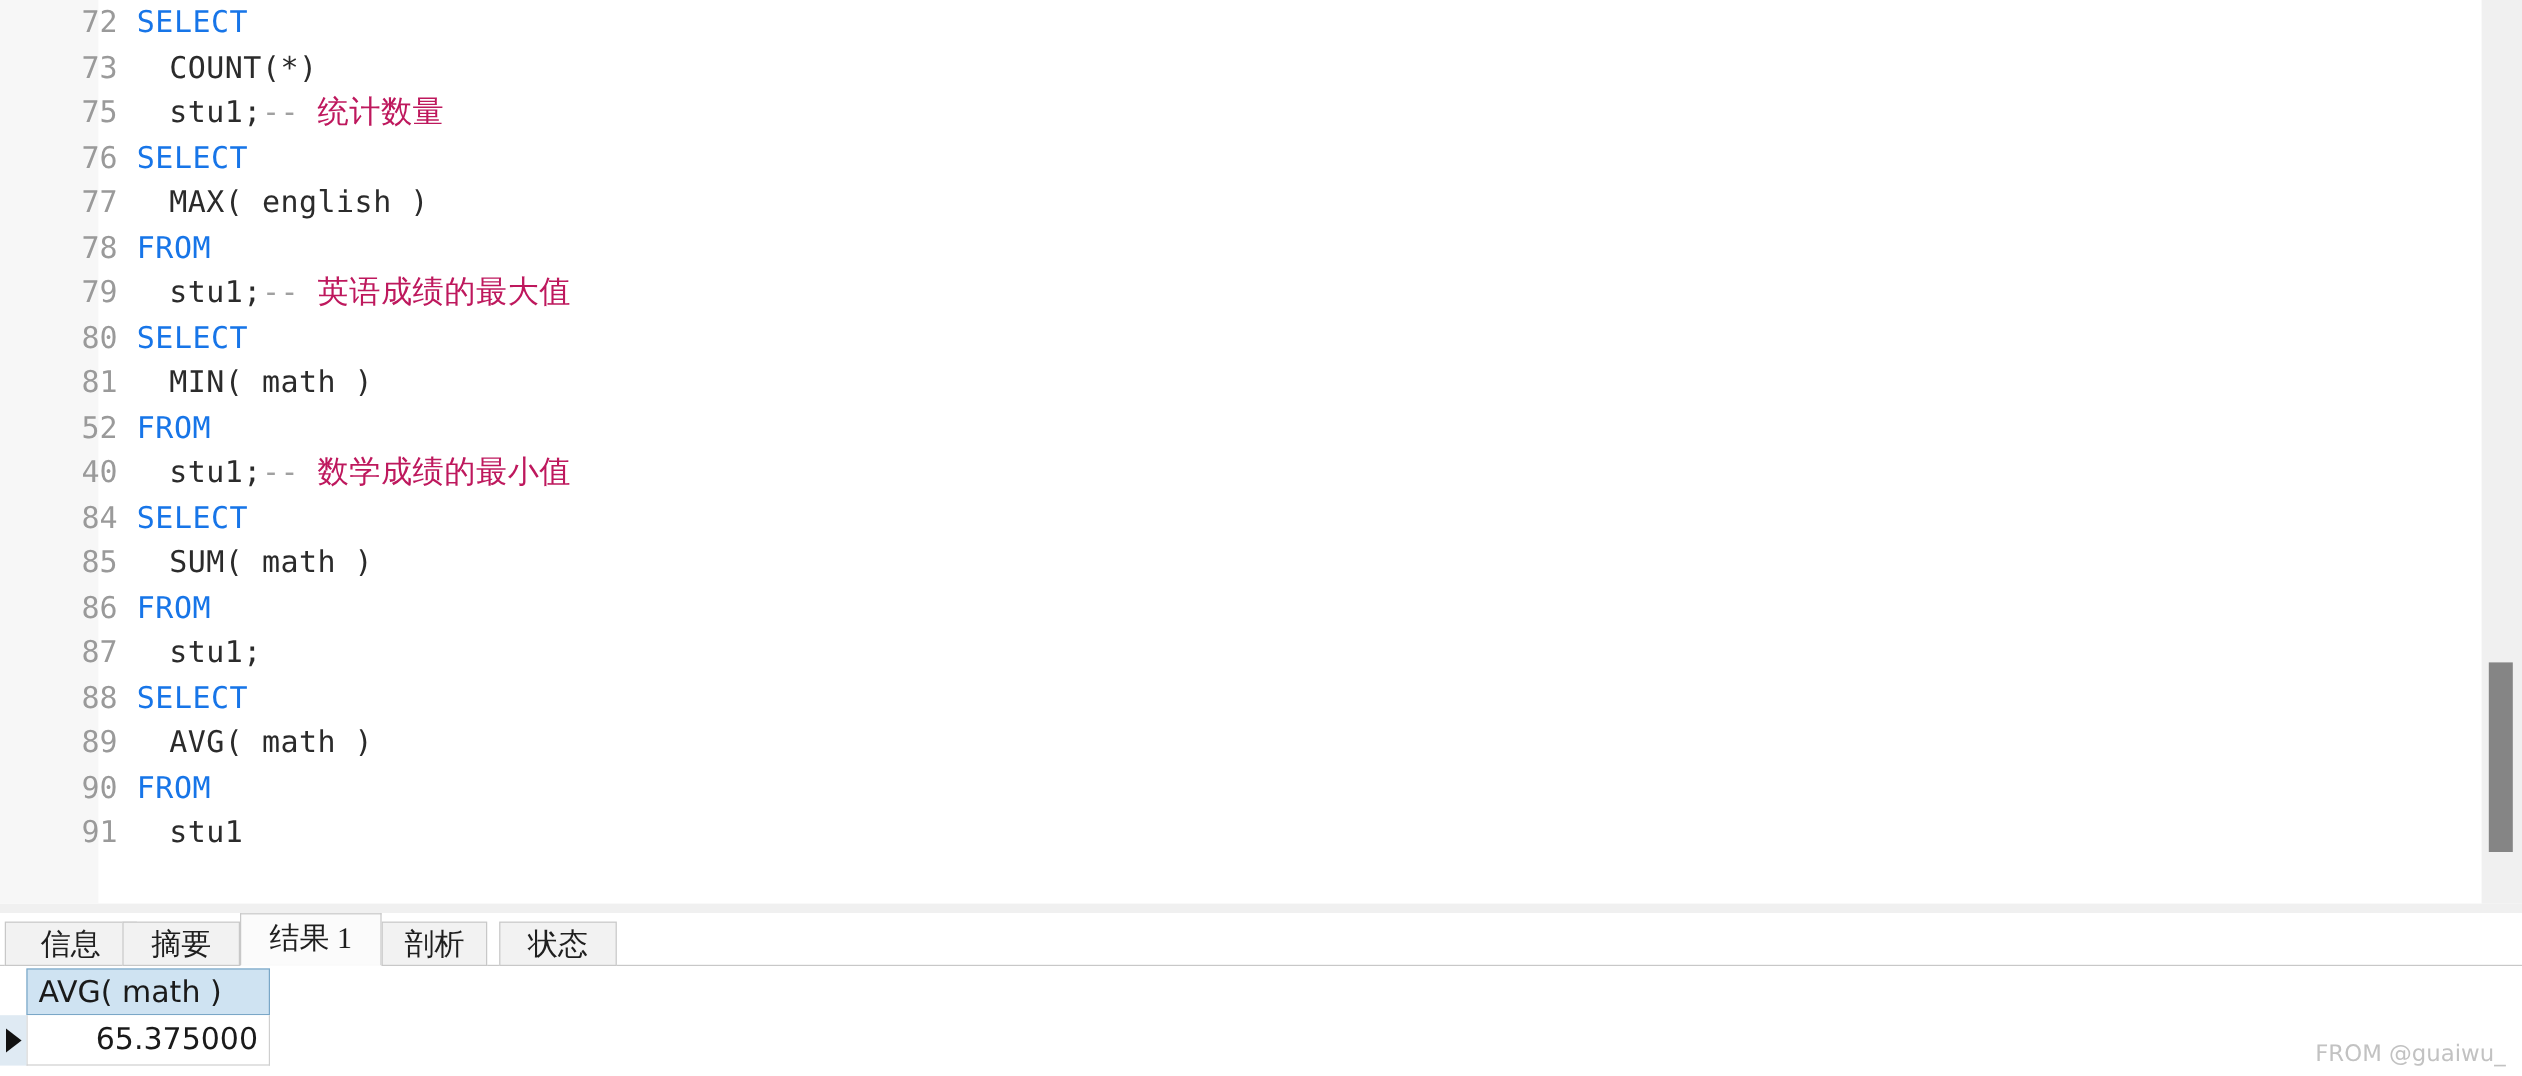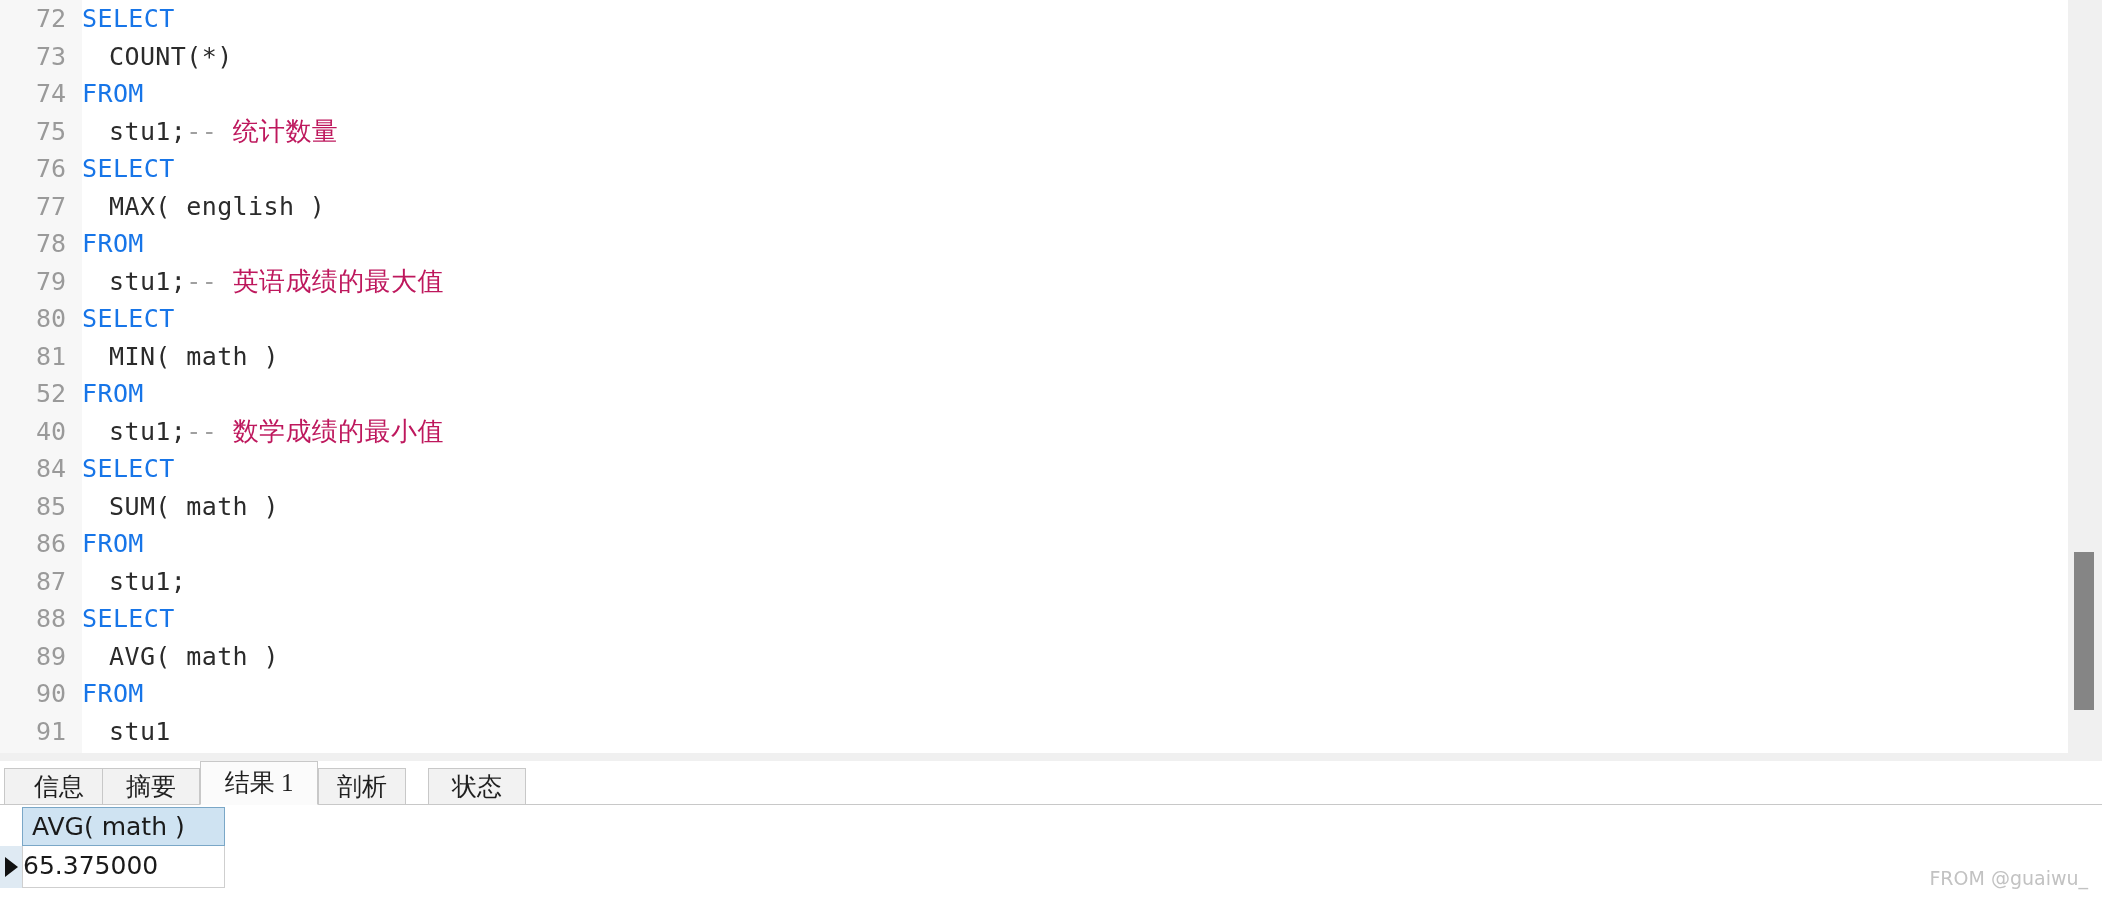--- a/index.html
+++ b/index.html
@@ -41,20 +41,21 @@
     top: 0;
     width: 2068px;
   }
 
   .code-line {
     height: 37.5px;
     line-height: 37.5px;
     white-space: nowrap;
     display: block;
     position: relative;
+    padding-left: 32px;
   }
 
   .ln {
     display: inline-block;
     width: 66px;
     text-align: right;
     color: #9a9a9a;
     font-family: "DejaVu Sans Mono", "Liberation Mono", monospace;
     font-size: 25px;
     vertical-align: top;
@@ -229,20 +230,21 @@
   }
   .grid-td {
     box-sizing: border-box;
     width: 203px;
     height: 42px;
     line-height: 40px;
     background: #ffffff;
     border: 1px solid #cfcfcf;
     border-top: none;
     padding-right: 9px;
+    text-align: right;
     font-size: 25px;
     color: #1a1a1a;
     font-family: "DejaVu Sans", "Liberation Sans", sans-serif;
     white-space: nowrap;
     overflow: hidden;
   }
 
   
   #watermark {
     position: absolute;
@@ -255,21 +257,20 @@
   }
 </style>
 </head>
 <body>
 
 <div id="editor-pane">
   <div id="gutter-bg"></div>
   <div id="code-lines">
       <div class="code-line"><span class="ln">72</span><span class="code-text"><span class="kw">SELECT</span></span></div>
       <div class="code-line"><span class="ln">73</span><span class="code-text"><span class="ind"> </span><span>COUNT(*)</span></span></div>
-      <div class="code-line"><span class="ln">74</span><span class="code-text"><span class="kw">FROM</span></span></div>
       <div class="code-line"><span class="ln">75</span><span class="code-text"><span class="ind"> </span><span>stu1;</span><span class="cmt">--</span><span class="cmt"> </span><span class="cmt-cn">统计数量</span></span></div>
       <div class="code-line"><span class="ln">76</span><span class="code-text"><span class="kw">SELECT</span></span></div>
       <div class="code-line"><span class="ln">77</span><span class="code-text"><span class="ind"> </span><span>MAX( english )</span></span></div>
       <div class="code-line"><span class="ln">78</span><span class="code-text"><span class="kw">FROM</span></span></div>
       <div class="code-line"><span class="ln">79</span><span class="code-text"><span class="ind"> </span><span>stu1;</span><span class="cmt">--</span><span class="cmt"> </span><span class="cmt-cn">英语成绩的最大值</span></span></div>
       <div class="code-line"><span class="ln">80</span><span class="code-text"><span class="kw">SELECT</span></span></div>
       <div class="code-line"><span class="ln">81</span><span class="code-text"><span class="ind"> </span><span>MIN( math )</span></span></div>
       <div class="code-line"><span class="ln">52</span><span class="code-text"><span class="kw">FROM</span></span></div>
       <div class="code-line"><span class="ln">40</span><span class="code-text"><span class="ind"> </span><span>stu1;</span><span class="cmt">--</span><span class="cmt"> </span><span class="cmt-cn">数学成绩的最小值</span></span></div>
       <div class="code-line"><span class="ln">84</span><span class="code-text"><span class="kw">SELECT</span></span></div>
@@ -290,21 +291,21 @@
 <div id="splitter"></div>
 
 <div id="result-panel">
 
   <div id="tab-bar">
     <div id="tab-bar-baseline"></div>
   <div class="tab" style="left: 4px; width: 110px;">信息</div>
       <div class="tab" style="left: 102px; width: 98px;">摘要</div>
       <div class="tab active" style="left: 200px; width: 118px; font-family: Liberation Serif, serif;">结果 1</div>
       <div class="tab" style="left: 318px; width: 88px;">剖析</div>
-      <div class="tab" style="left: 428px; width: 98px;">状态</div>
+      <div class="tab" style="left: 416px; width: 98px;">状态</div>
     </div>
 
   <div id="result-grid">
     <div id="grid-rowheader-col"></div>
     <div id="grid-header-row">
         <div class="grid-th">AVG( math )</div>
       </div>
     <div id="grid-row-0">
       <div id="row-marker-cell">
         <span class="tri"></span>

